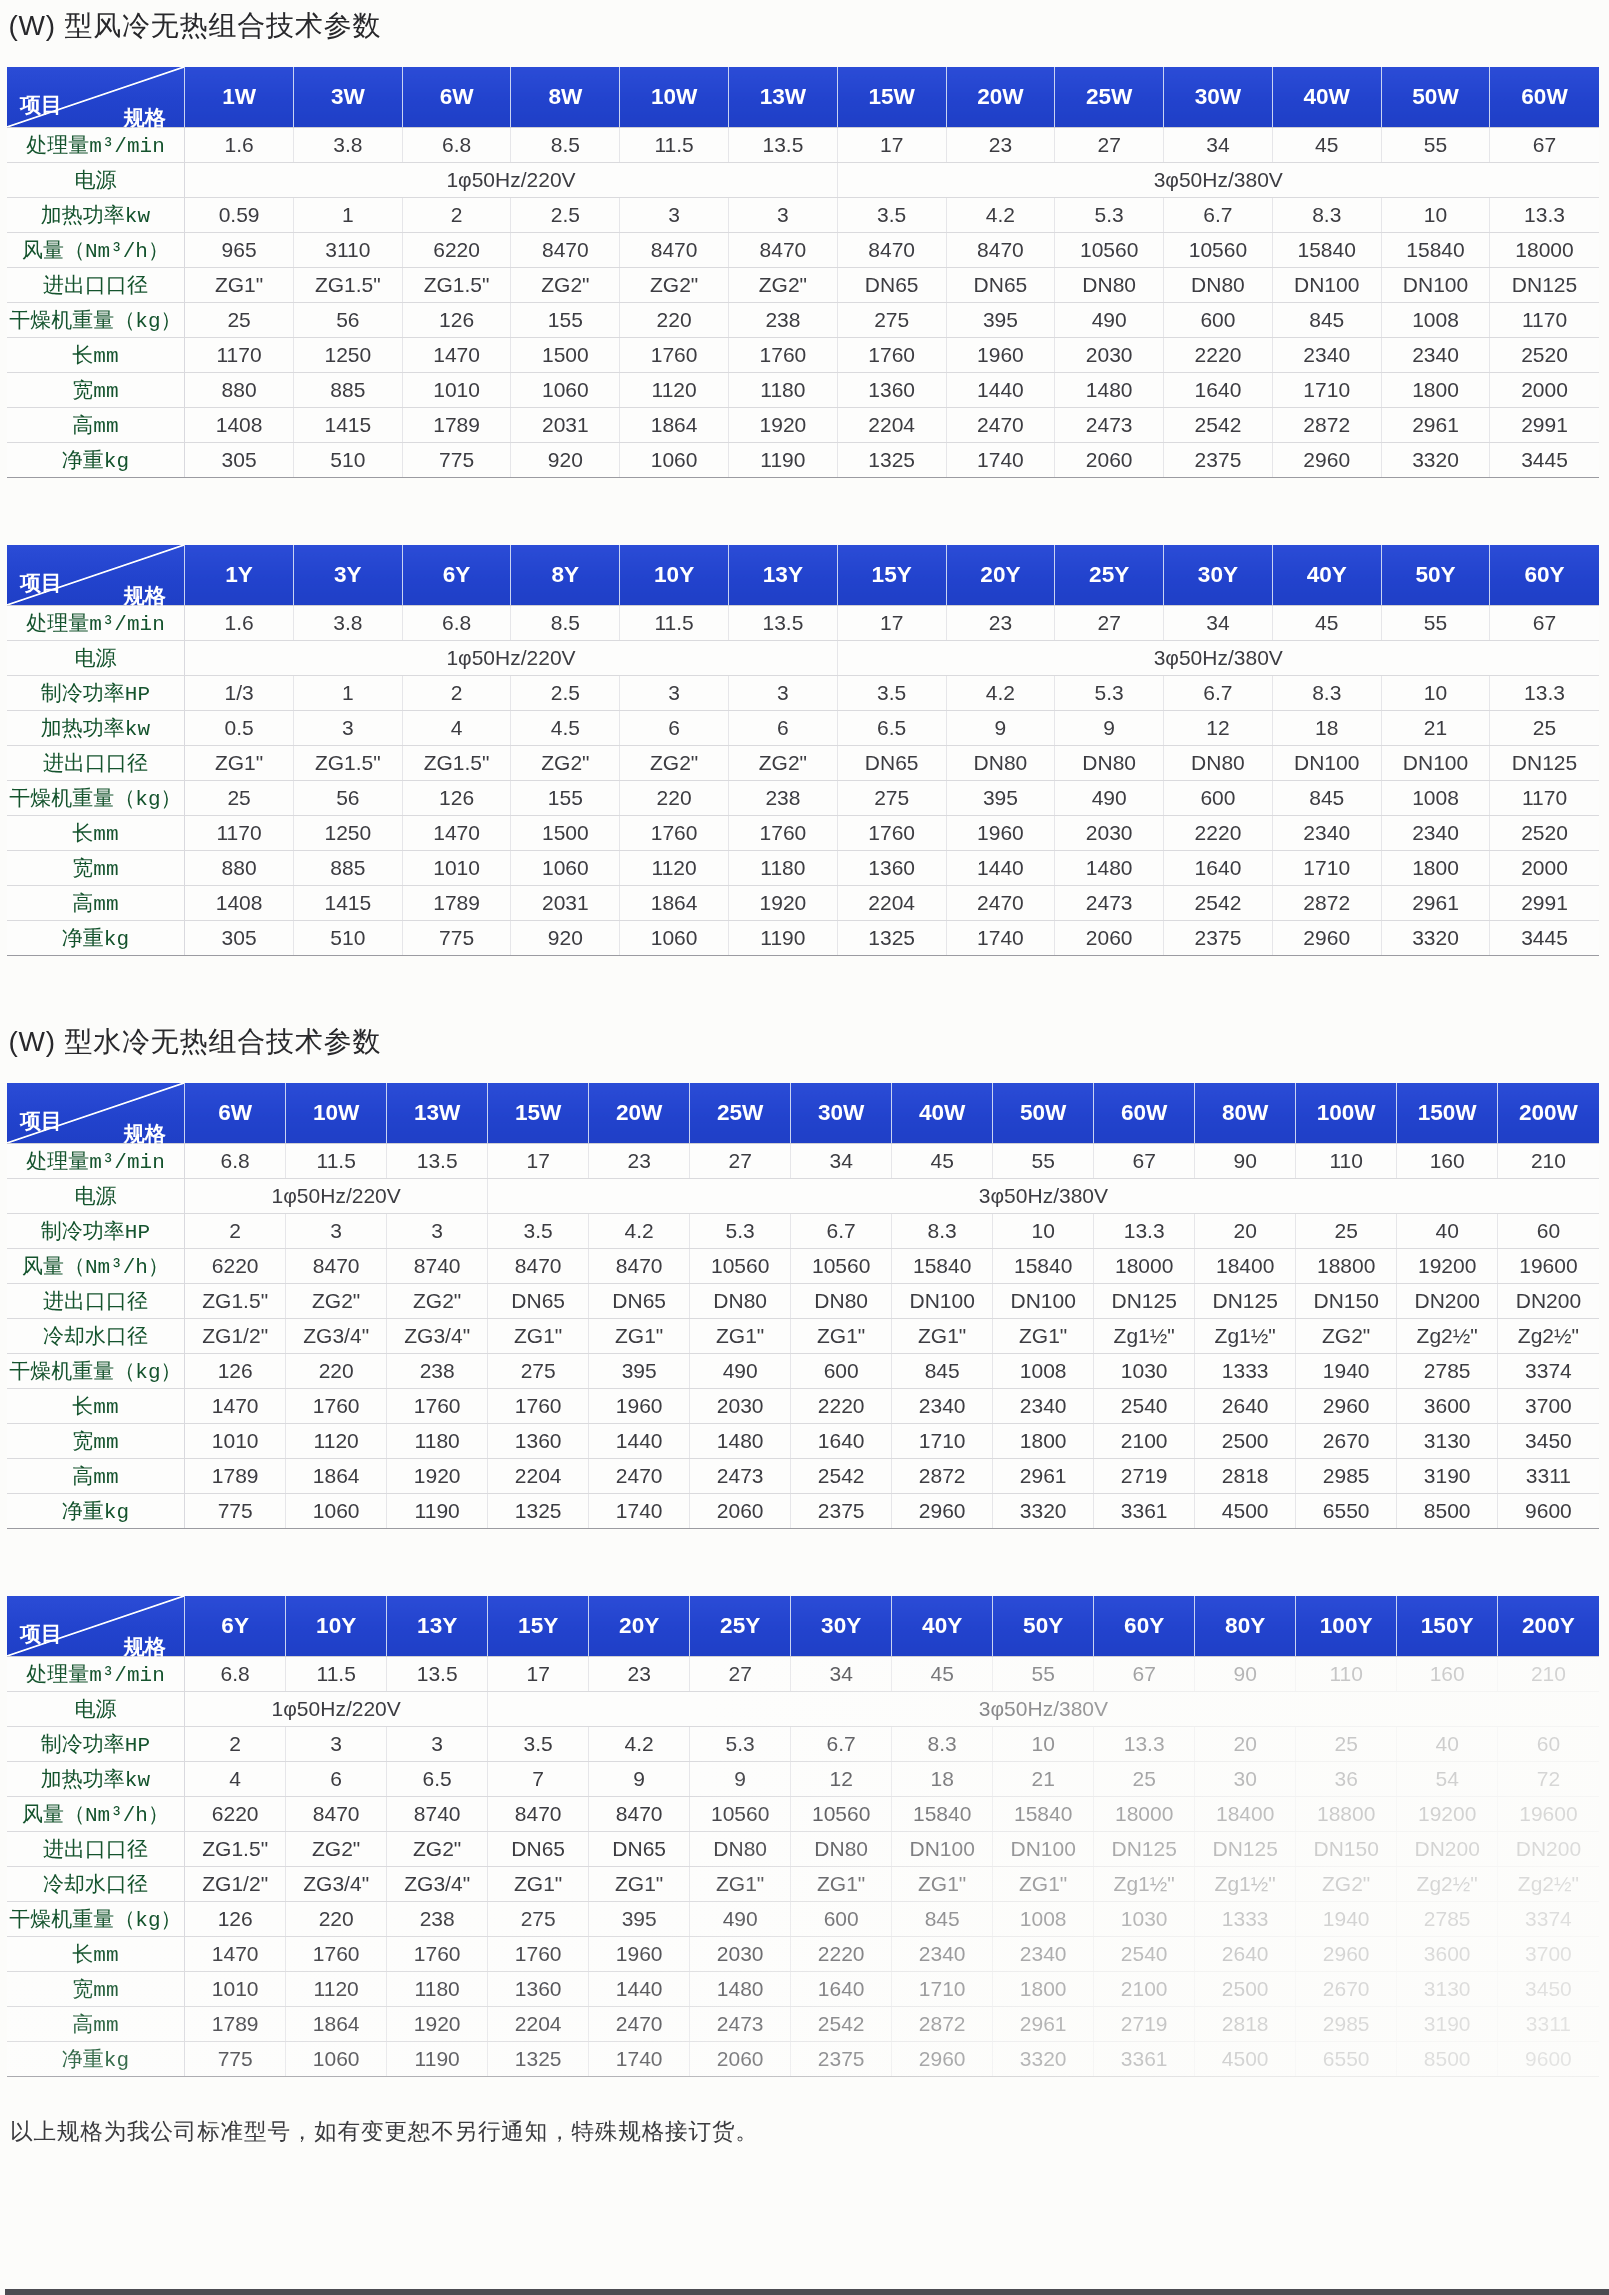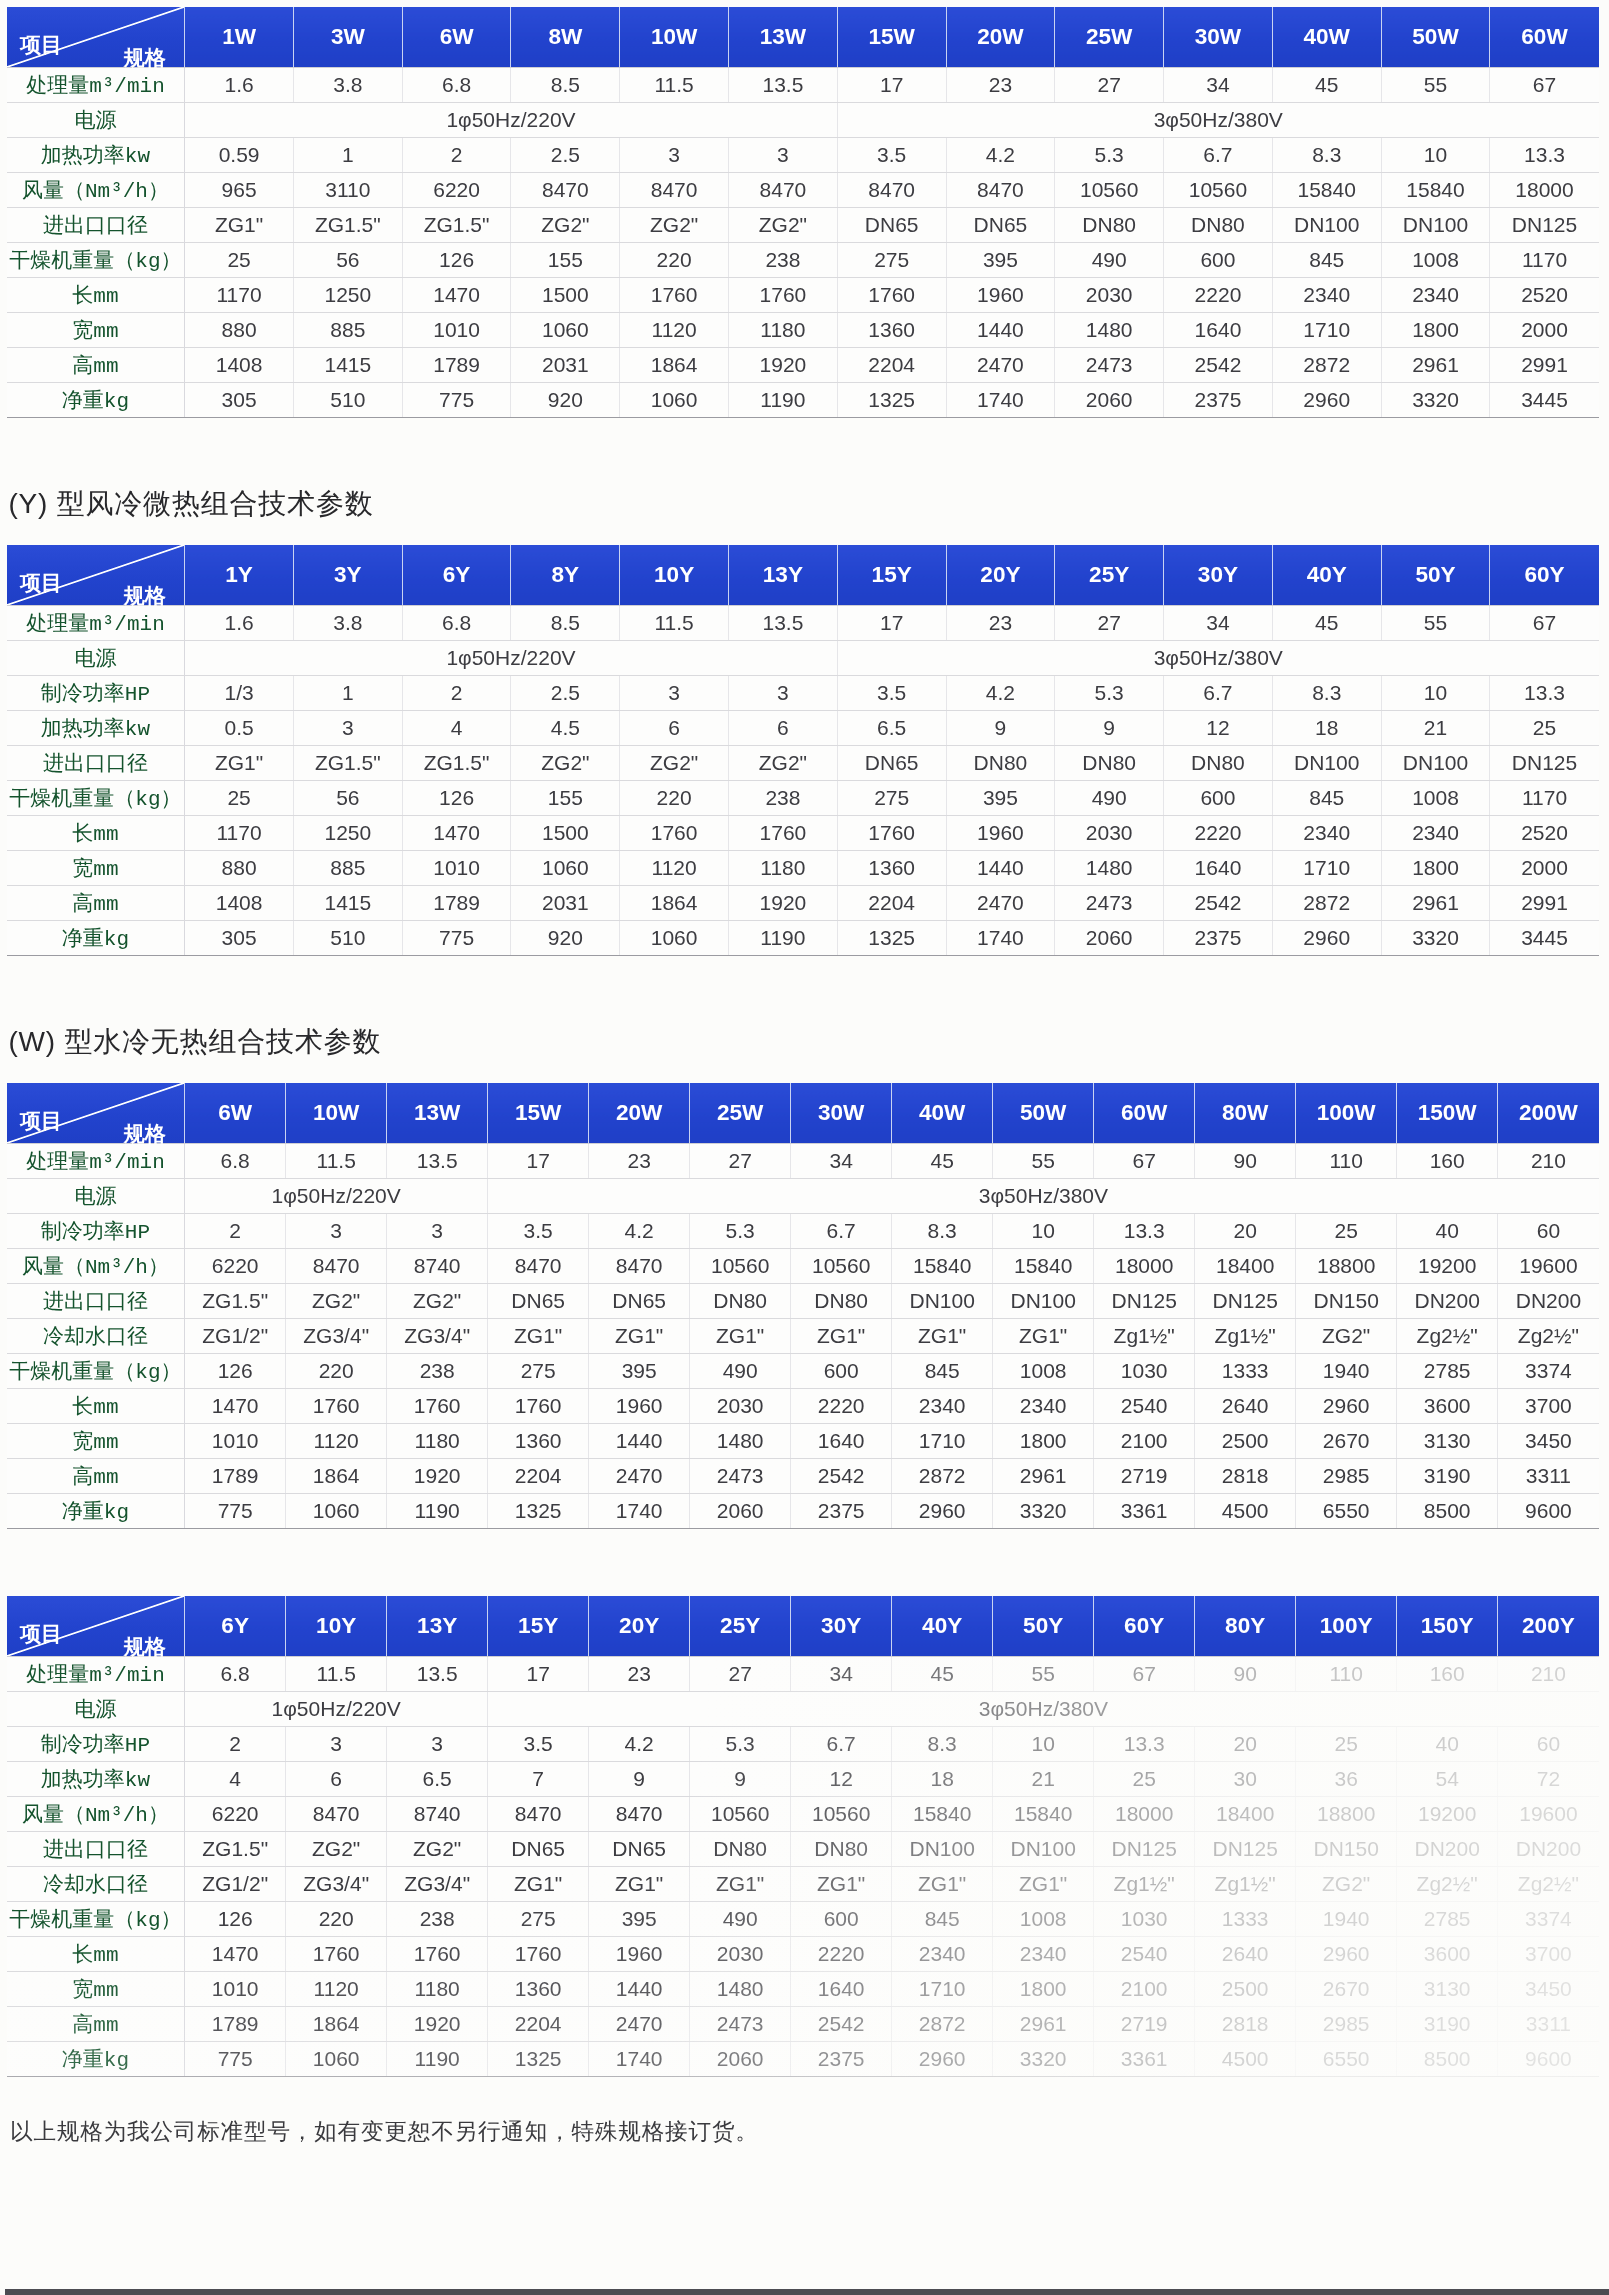--- a/index.html
+++ b/index.html
@@ -54,20 +54,21 @@
     position:absolute; left:5px; right:0; bottom:0; height:5.9px;
     background:#4c4c52;
   }
 </style>
 </head>
 <body>
 
 <div class="page">
   <main>
       <section class="tbl-section">
+        <h2 class="tbl-title">(W) 型风冷无热组合技术参数</h2>
         <div class="tbl-wrap">
           <table class="spec-table">
             <colgroup>
               <col style="width: 178px;">
               <col>
               <col>
               <col>
               <col>
               <col>
               <col>
@@ -248,21 +249,20 @@
                 <td class="val">2375</td>
                 <td class="val">2960</td>
                 <td class="val">3320</td>
                 <td class="val">3445</td>
               </tr>
             </tbody>
           </table>
         </div>
       </section>
       <section class="tbl-section">
-        <h2 class="tbl-title">(Y) 型风冷微热组合技术参数</h2>
         <div class="tbl-wrap">
           <table class="spec-table">
             <colgroup>
               <col style="width: 178px;">
               <col>
               <col>
               <col>
               <col>
               <col>
               <col>

